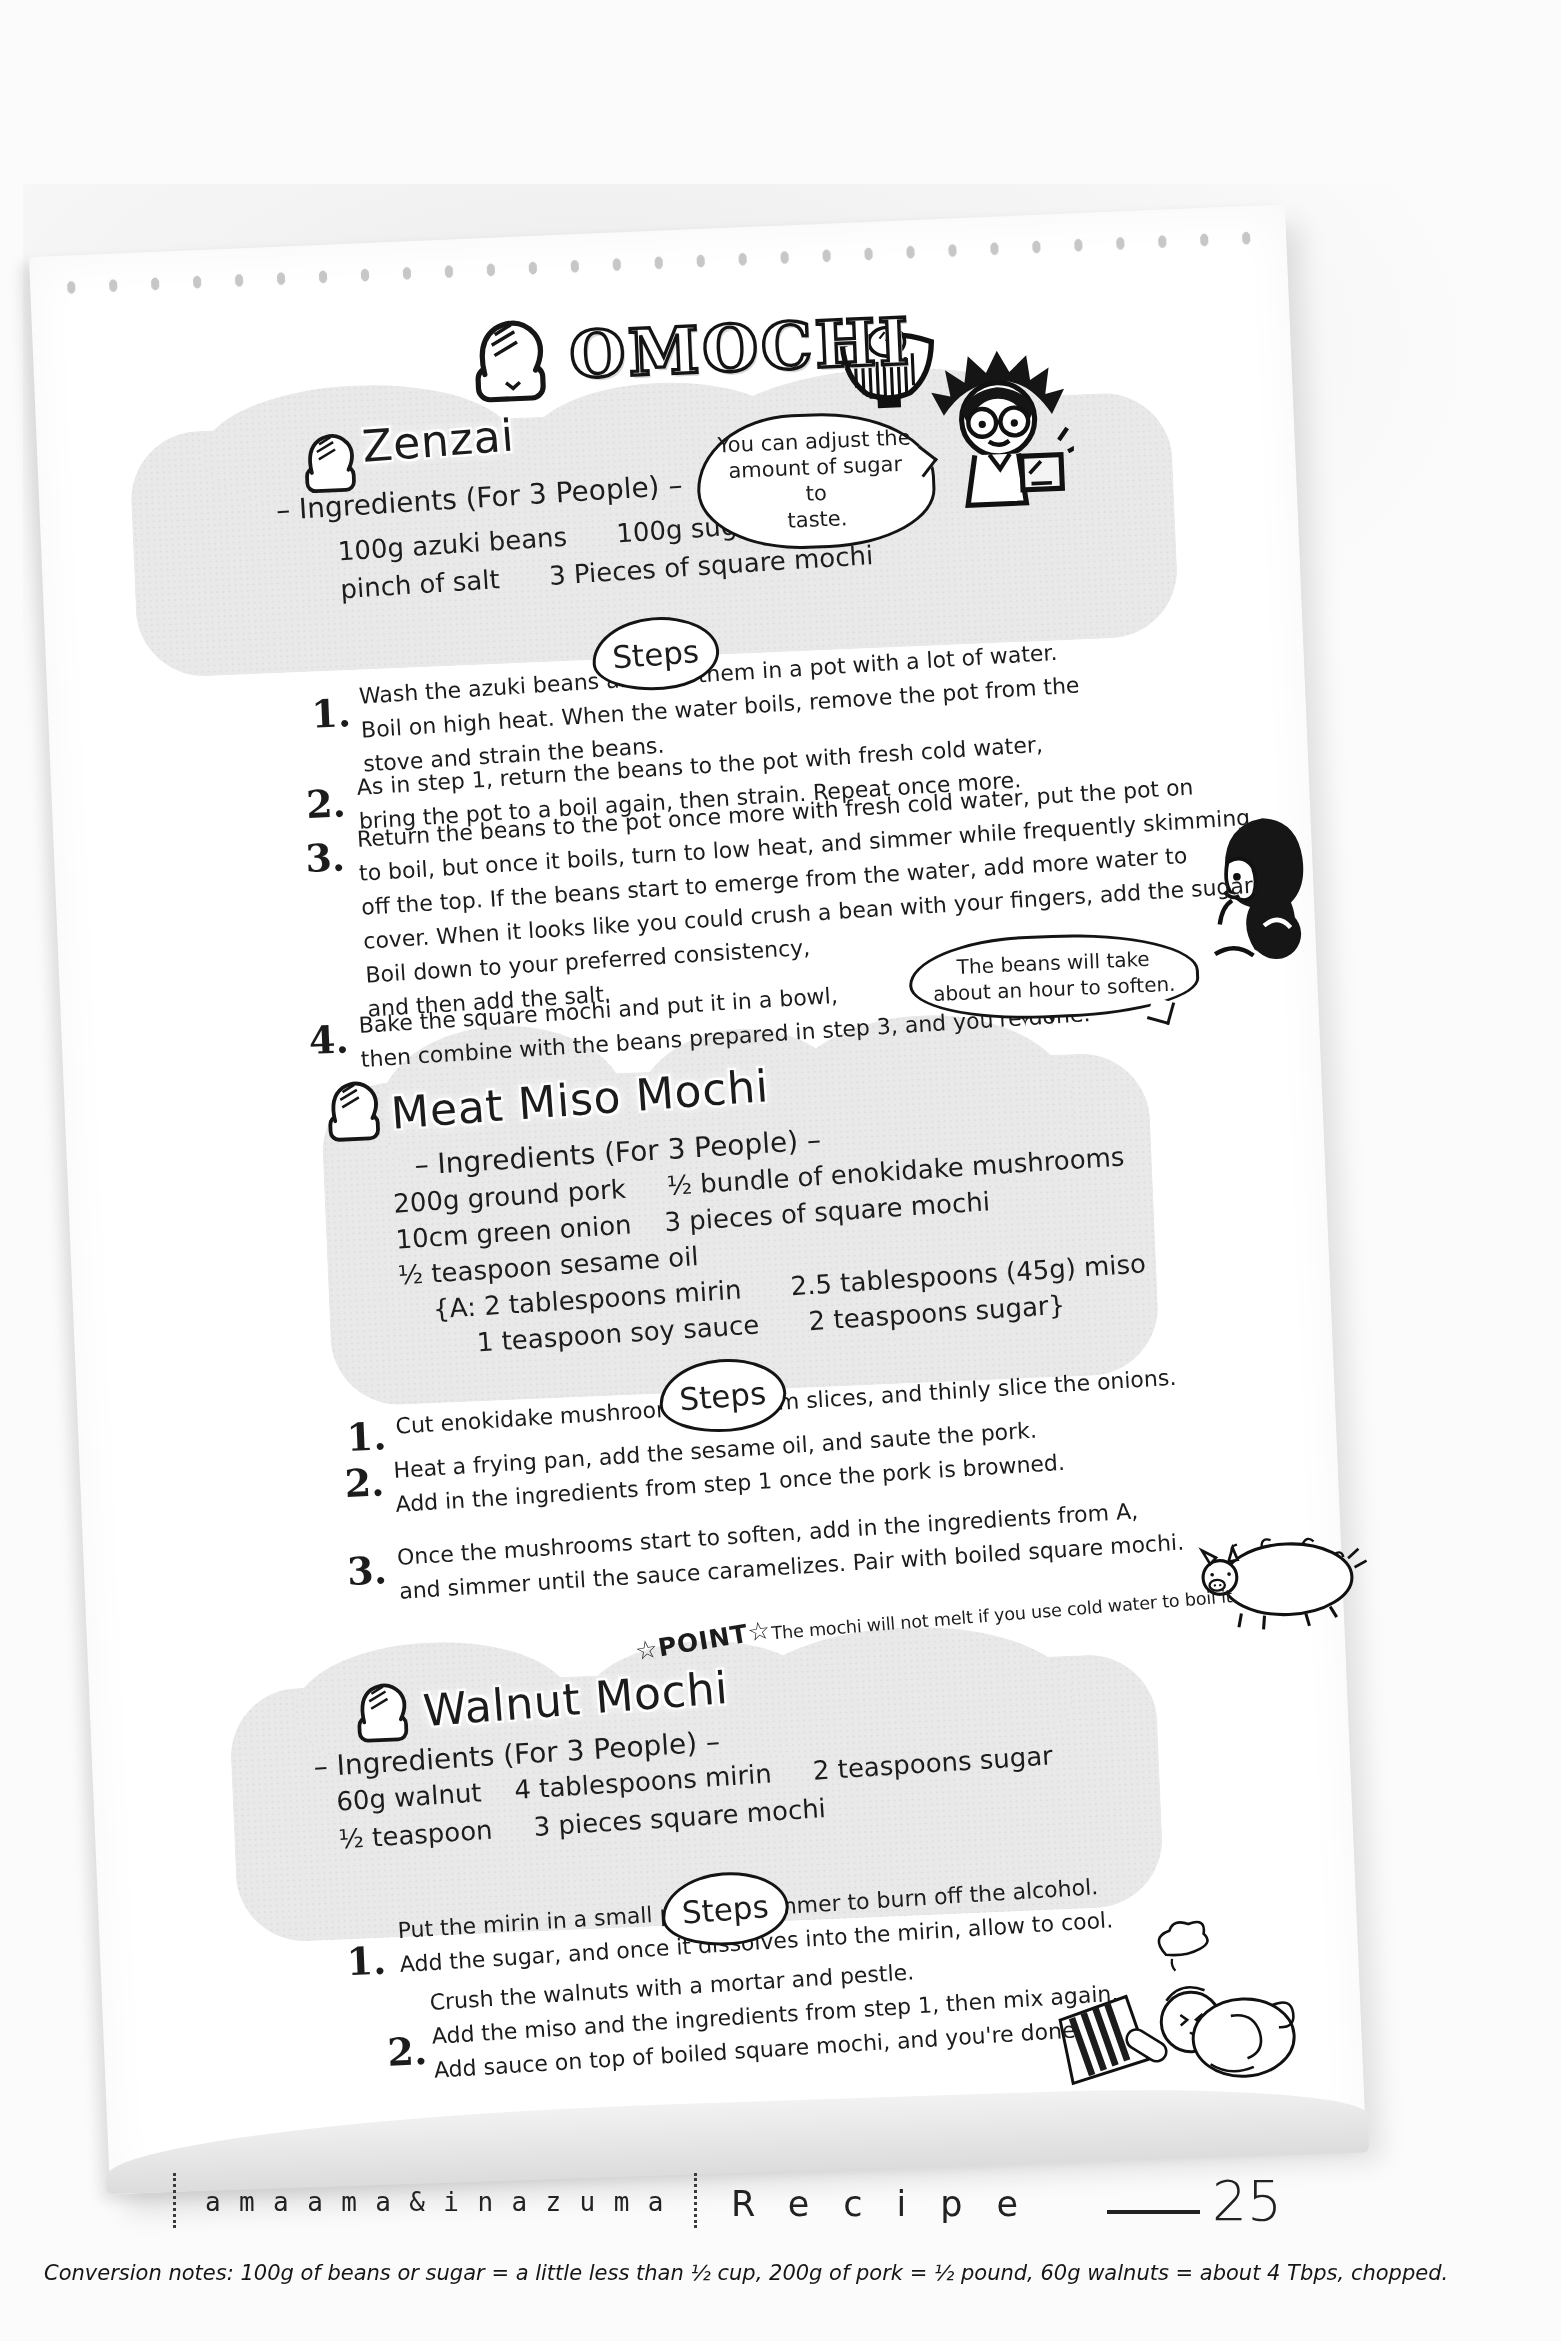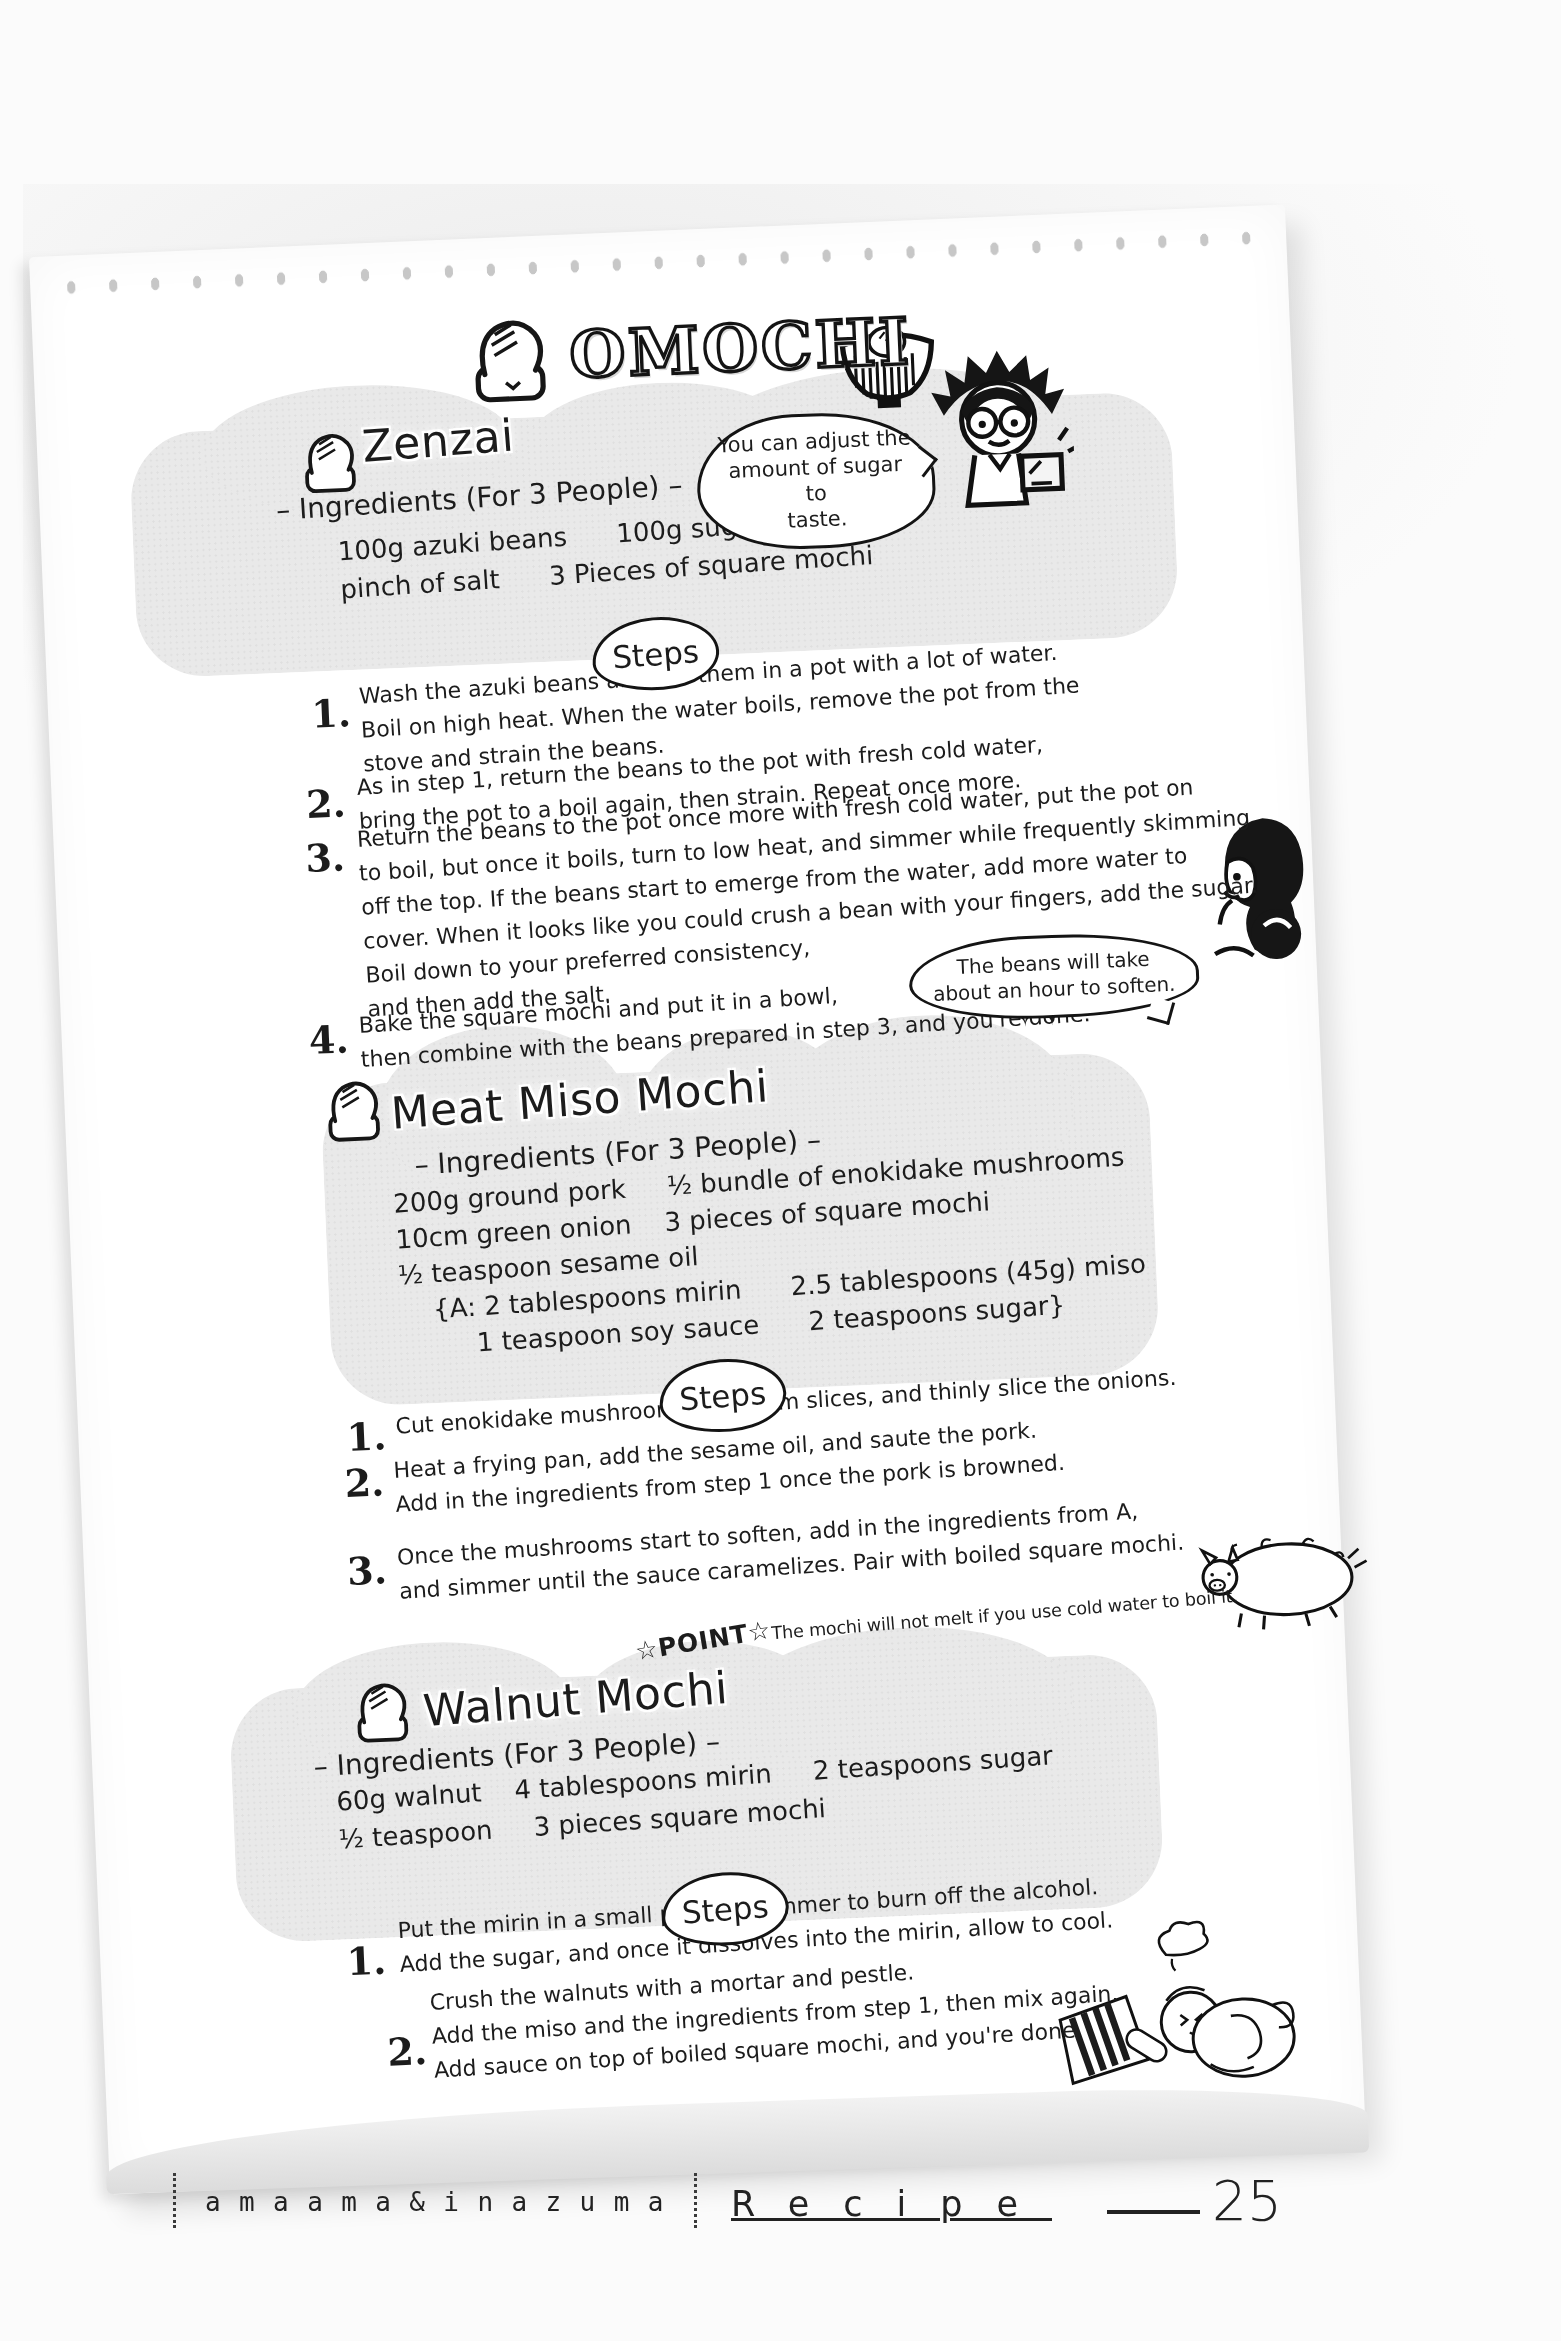--- a/index.html
+++ b/index.html
@@ -40,21 +40,21 @@
   .tail{position:absolute;width:20px;height:20px;background:#fff;border-right:3.1px solid #141414;border-bottom:3.1px solid #141414;z-index:5;}
   .doodle{position:absolute;z-index:2;}
   .sparkles{position:absolute;font-size:32px;z-index:3;}
   .point-label{position:absolute;font-size:25px;font-weight:bold;z-index:3;transform:rotate(-7deg);letter-spacing:0.8px;}
   .point-text{position:absolute;font-size:17.6px;letter-spacing:-0.2px;z-index:3;transform:rotate(-2.2deg);transform-origin:left top;}
   .tear{position:absolute;left:-3.1px;right:-3.1px;bottom:-4.6px;height:71px;z-index:2;
        background:linear-gradient(#f2f2f2,#dcdcdc);border-radius:45% 25% 6.1px 6.1px/54px 34px 6.1px 6.1px;
        transform:rotate(.5deg);}
   .footer-bar{position:absolute;width:0;height:55px;border-left:3.8px dotted #3a3a3a;z-index:2;}
   .footer-series{position:absolute;font-family:"DejaVu Sans Mono","Liberation Mono",monospace;font-size:26px;letter-spacing:18.4px;z-index:2;color:#222;}
-  .footer-recipe{position:absolute;font-size:35px;letter-spacing:34px;z-index:2;color:#222;text-decoration:underline;}
+  .footer-recipe{position:absolute;font-size:35px;letter-spacing:34px;z-index:2;color:#222;}
   .footer-dash{position:absolute;width:93px;height:3.8px;background:#222;z-index:2;}
   .footer-page{position:absolute;font-size:55px;z-index:2;color:#222;font-weight:300;}
   .note{position:absolute;font-size:21px;font-style:italic;z-index:2;color:#161616;white-space:nowrap;}
   svg{display:block;}
 </style>
 </head>
 <body>
 
 <div class="stage">
   <div class="backdrop"></div>
@@ -258,14 +258,15 @@
     <div class="tear"></div>
   </div>
 
   <div class="footer-bar" style="left:173px;top:2173px;"></div>
   <div class="footer-series" style="left:205px;top:2187px;">amaama&amp;inazuma</div>
   <div class="footer-bar" style="left:694px;top:2173px;"></div>
   <div class="footer-recipe" style="left:731px;top:2184px;">Recipe</div>
   <div class="footer-dash" style="left:1107px;top:2210px;"></div>
   <div class="footer-page" style="left:1212px;top:2169px;">25</div>
 
+  <div class="note" style="left:44px;top:2261px;">Conversion notes: 100g of beans or sugar = a little less than ½ cup, 200g of pork = ½ pound, 60g walnuts = about 4 Tbps, chopped.</div>
 </div>
 
 
 </body></html>

